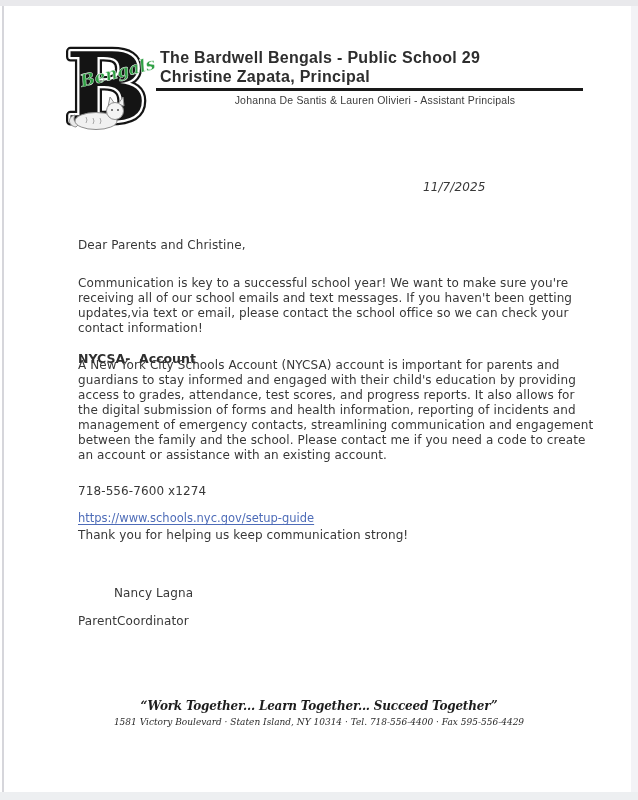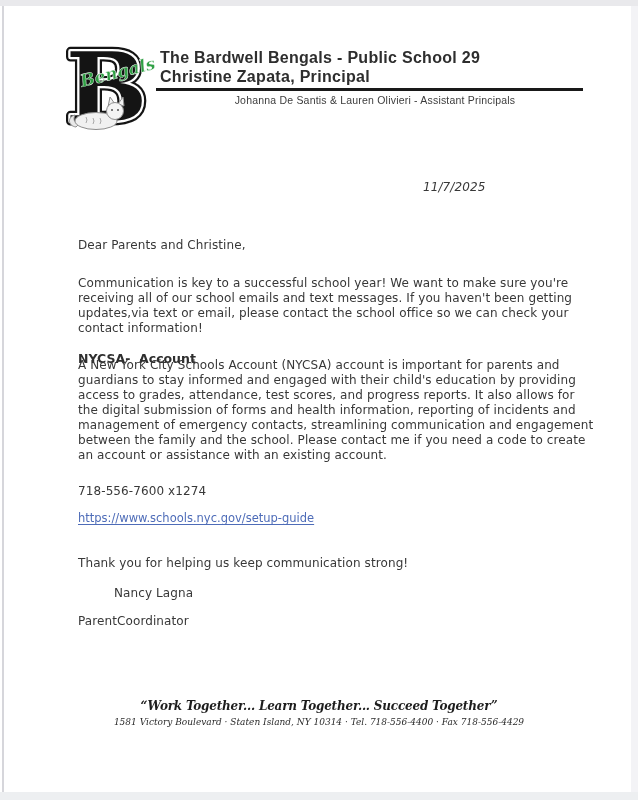--- a/index.html
+++ b/index.html
@@ -46,21 +46,21 @@
   .para1 { left: 78px; top: 276px; }
   .section-heading { left: 78px; top: 351px; font-size: 12.5px; font-weight: bold; color: #2f2f2f; white-space: pre; }
   .para2 { left: 78px; top: 358px; }
   .phone-line { left: 78px; top: 484px; }
   .setup-link {
     left: 78px; top: 511px;
     font-size: 11.5px; color: #4e6cb8;
     text-decoration: underline; text-underline-offset: 2px;
     cursor: pointer;
   }
-  .closing { left: 78px; top: 556px; }
+  .closing { left: 78px; top: 528px; }
   .sig-name { left: 78px; top: 586px; margin-left: 36px; }
   .sig-role { left: 78px; top: 614px; }
 
   
   .motto {
     left: 0; top: 699px; width: 638px; text-align: center;
     font-family: "DejaVu Serif", serif; font-style: italic; font-weight: bold;
     font-size: 12px; color: #1d1d1d; letter-spacing: -0.2px;
   }
   .address {
@@ -119,14 +119,14 @@
 management of emergency contacts, streamlining communication and engagement
 between the family and the school. Please contact me if you need a code to create
 an account or assistance with an existing account.</div>
   <div class="abs phone-line body-text">718-556-7600 x1274</div>
   <a class="abs setup-link">https://www.schools.nyc.gov/setup-guide</a>
   <div class="abs closing body-text">Thank you for helping us keep communication strong!</div>
   <div class="abs sig-name body-text">Nancy Lagna</div>
   <div class="abs sig-role body-text">ParentCoordinator</div>
 
   <div class="abs motto">“Work Together... Learn Together... Succeed Together”</div>
-  <div class="abs address">1581 Victory Boulevard · Staten Island, NY 10314 · Tel. 718-556-4400 · Fax 718-556-4429</div>
+  <div class="abs address">1581 Victory Boulevard · Staten Island, NY 10314 · Tel. 718-556-4400 · Fax 595-556-4429</div>
 </div>
 
 </body></html>

